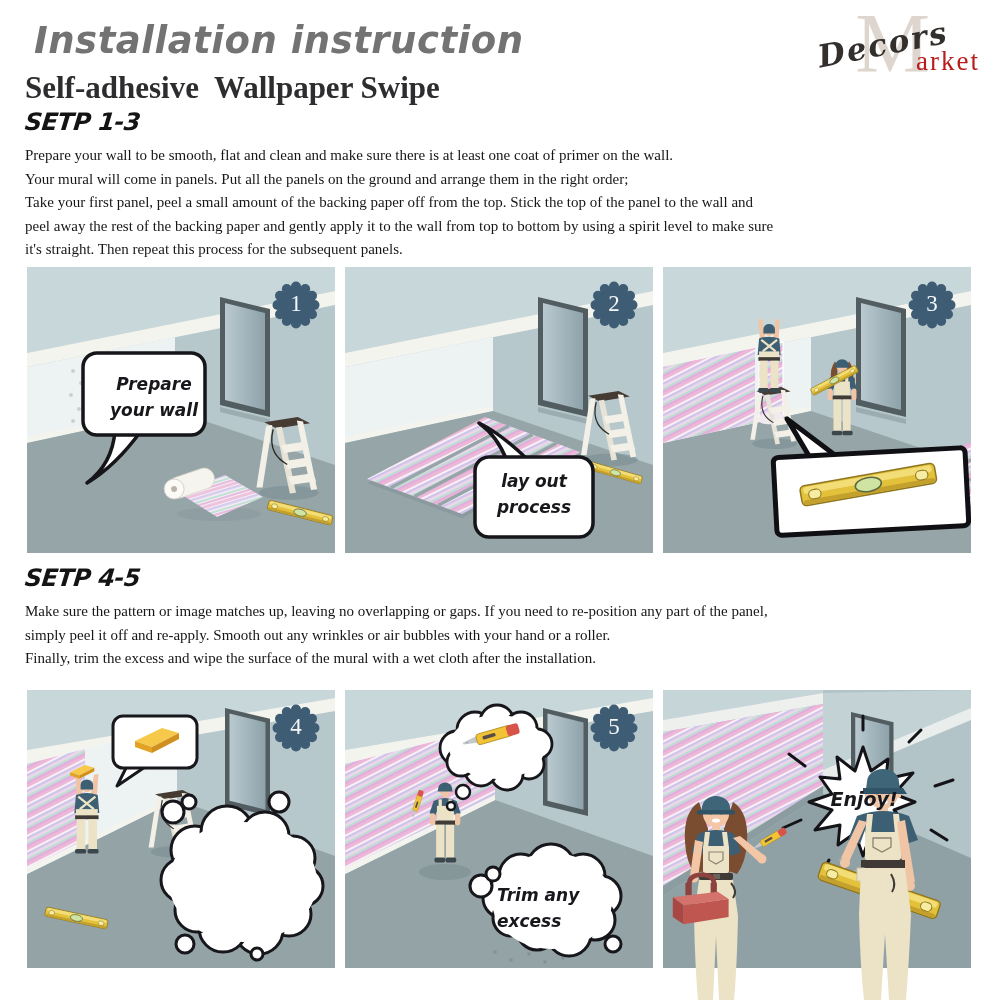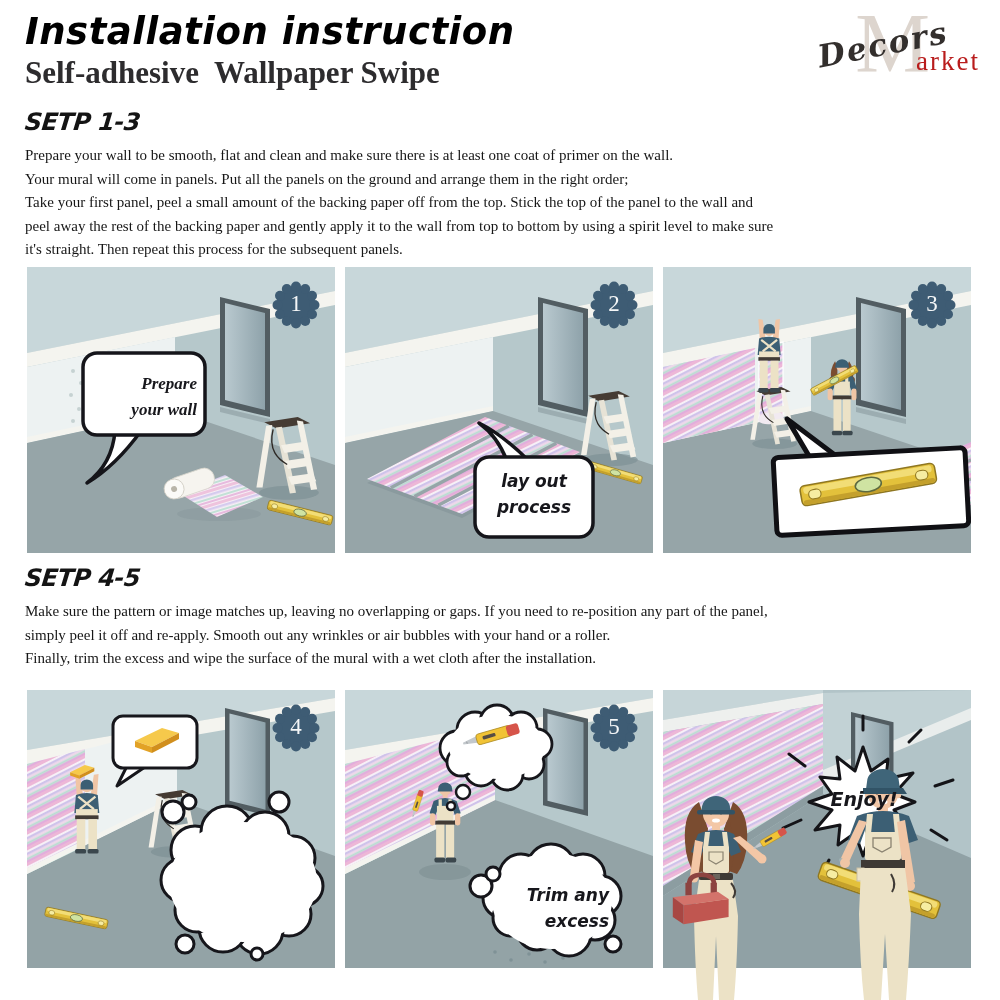--- a/index.html
+++ b/index.html
@@ -1,21 +1,21 @@
 <!DOCTYPE html>
 <html><head>
 <meta charset="utf-8">
 <style>
   html,body{margin:0;padding:0;background:#fff;}
   .page{position:relative;width:1000px;height:1000px;background:#ffffff;overflow:hidden;
         font-family:"Liberation Serif",serif;color:#1b1b1d;}
   
   .hdr{position:absolute;left:25px;top:12px;}
   .title{font-family:"DejaVu Sans",sans-serif;font-style:italic;font-weight:900;
-         font-size:37px;line-height:40px;color:#000000;letter-spacing:.5px;margin:0;}
+         font-size:37px;line-height:40px;color:#737373;letter-spacing:.5px;margin:9px;}
   .subtitle{font-family:"Liberation Serif",serif;font-weight:700;font-size:31px;
             line-height:36px;color:#2d2c2e;margin:3px 0 0;white-space:pre;}
   .logo{position:absolute;right:20px;top:8px;width:165px;height:86px;}
   .logo-m{position:absolute;right:50px;top:-6px;font-family:"Liberation Serif",serif;
           font-size:84px;line-height:84px;color:#ddd5ce;font-weight:400;}
   .logo-script{position:absolute;left:2px;top:18px;font-family:"DejaVu Serif",serif;
                font-style:italic;font-weight:700;font-size:31px;color:#332f2d;
                transform:rotate(-11deg);letter-spacing:2px;}
   .logo-rest{position:absolute;right:0;top:38px;font-family:"Liberation Serif",serif;
              font-size:27px;color:#b91c1c;letter-spacing:2px;}
@@ -33,24 +33,24 @@
   .panel{position:relative;width:308px;margin:0;overflow:visible;}
   .row1 .panel{height:286px;} .row2 .panel{height:278px;}
   .scene{display:block;width:308px;}
   
   .badge{position:absolute;top:14px;right:15px;width:48px;height:48px;}
   .badge .num{position:absolute;left:0;top:10px;width:48px;text-align:center;
               font-family:"Liberation Serif",serif;font-size:23px;color:#f4f6f7;}
   
   .btxt{position:absolute;font-family:"DejaVu Sans",sans-serif;font-style:italic;
         font-weight:800;color:#17171c;white-space:pre-line;font-size:17px;line-height:26px;}
-  .t1{left:68px;top:104px;width:102px;text-align:right;font-family:Liberation Serif, serif;}
+  .t1{left:76px;top:104px;width:102px;text-align:center;}
   .t2{left:136px;top:201px;width:106px;text-align:center;}
   .t4{left:146px;top:166px;width:140px;text-align:center;}
-  .t5{left:152px;top:192px;width:112px;text-align:right;}
+  .t5{left:152px;top:192px;width:112px;text-align:left;}
   .t6{left:151px;top:97px;width:100px;text-align:center;font-size:19px;line-height:24px;font-style:italic;}
 </style>
 </head>
 <body>
 
 <div class="page">
 
   <svg width="0" height="0" style="position:absolute" aria-hidden="true">
     <defs>
       <linearGradient id="doorGrad" x1="0" y1="0" x2="1" y2="0">

